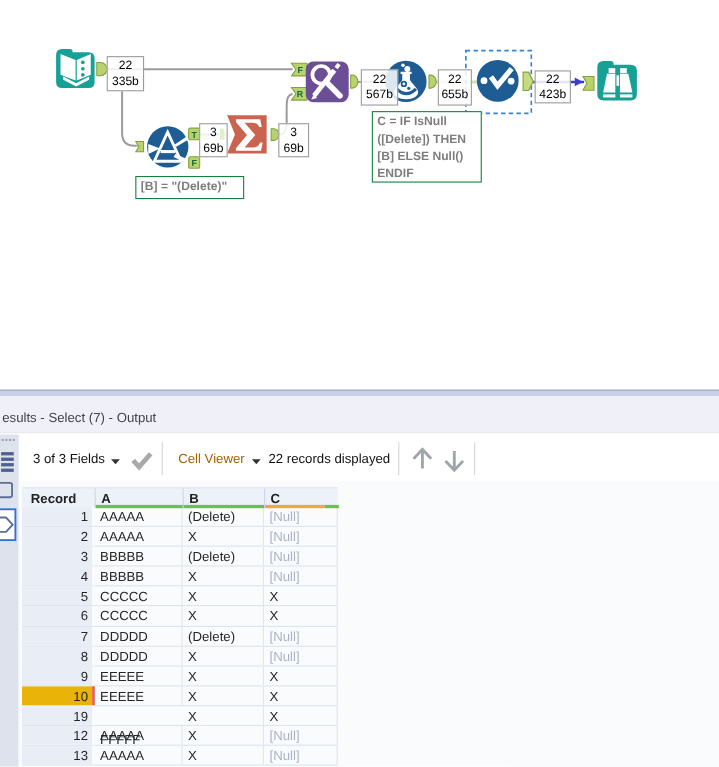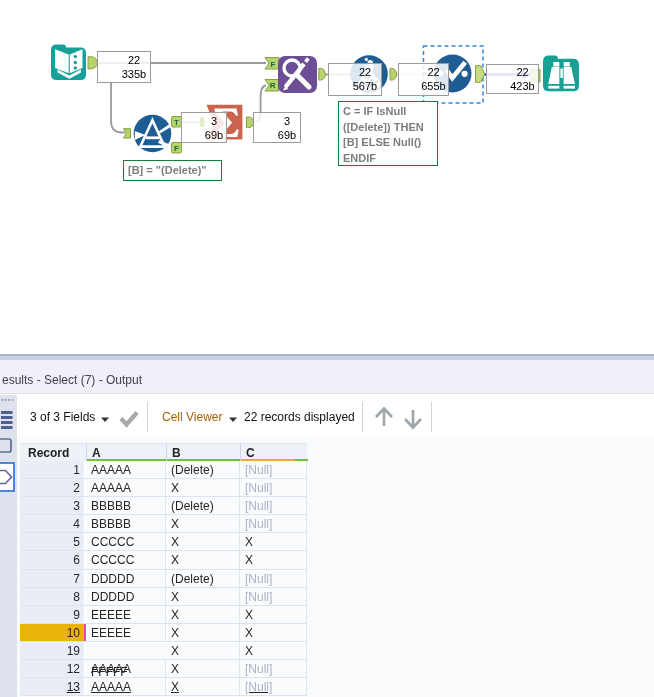--- a/index.html
+++ b/index.html
@@ -1,21 +1,21 @@
 <!DOCTYPE html>
 <html><head>
 <meta charset="utf-8">
 <style>
   html,body{margin:0;padding:0;}
   body{width:654px;height:697px;overflow:hidden;background:#fff;
        font-family:"Liberation Sans",sans-serif;position:relative;}
   .abs{position:absolute;}
   
   .lbl{position:absolute;background:rgba(255,255,255,0.85);border:1px solid #9b9b9b;
-       font-size:11px;line-height:14px;text-align:center;color:#000;z-index:5;padding-left:20px;}
+       font-size:11px;line-height:14px;text-align:center;color:#000;z-index:5;}
   .ann{position:absolute;background:#fff;border:1px solid #15803d;
        font-size:11px;font-weight:bold;color:#7d7d7d;z-index:5;}
 </style>
 </head>
 <body>
 
 <svg class="abs" style="left:0;top:0;z-index:1" width="654" height="360" viewBox="0 0 654 360">
 
   <g stroke="#9b9b9b" stroke-width="1.8" fill="none">
     <path d="M97,63 H266"></path>
@@ -161,21 +161,21 @@
   </g>
   <rect x="-4" y="44" width="15" height="13" rx="2" fill="none" stroke="#5c6d96" stroke-width="1.7"></rect>
   <rect x="-4" y="68" width="18" height="28" fill="#fff" stroke="#2f73d8" stroke-width="1.7"></rect>
   <path d="M-2,75.5 h7.5 l6,6.5 -6,6.5 h-7.5" fill="none" stroke="#5c6d96" stroke-width="1.7"></path>
 </svg>
 
 <div class="abs" style="left:17px;top:437px;width:637px;height:260px;background:#fafbfd;"></div>
 
 <div class="abs" style="left:20px;top:443px;width:287px;font-size:12px;color:#262626;">
 
-  <div style="display:flex;height:18px;background:#edf1f8;font-size:12px;font-weight:bold;color:#222;border-top:1px solid #dde4ef;box-sizing:border-box;">
+  <div style="display:flex;height:18px;background:#edf1f8;font-size:12px;font-weight:bold;color:#222;border-top:1px solid #dde4ef;box-sizing:border-box;align-items:center;">
     <div style="width:66px;line-height:18px;padding-left:8px;box-sizing:border-box;">Record</div>
     <div style="width:80px;line-height:18px;padding-left:5px;box-sizing:border-box;border-left:1px solid #cdd6e4;position:relative;">A
       <div style="position:absolute;left:0;bottom:0;width:80px;height:2.5px;background:#72bf44;"></div></div>
     <div style="width:74px;line-height:18px;padding-left:5px;box-sizing:border-box;border-left:1px solid #cdd6e4;position:relative;">B
       <div style="position:absolute;left:0;bottom:0;width:74px;height:2.5px;background:#72bf44;"></div></div>
     <div style="width:67px;line-height:18px;padding-left:5px;box-sizing:border-box;border-left:1px solid #cdd6e4;position:relative;">C
       <div style="position:absolute;left:0;bottom:0;width:54px;height:2.5px;background:#f3a73a;"></div>
       <div style="position:absolute;left:54px;bottom:0;width:13px;height:2.5px;background:#72bf44;"></div></div>
   </div>
   <div id="rows">
@@ -244,20 +244,20 @@
   <div style="width:80px;padding-left:5px;box-sizing:border-box;line-height:18px;border-right:1px solid #dde6f1;margin-top:21px;">FFFFF</div>
   <div style="width:74px;padding-left:5px;box-sizing:border-box;line-height:18px;border-right:1px solid #dde6f1;">X</div>
   <div style="width:67px;padding-left:5px;box-sizing:border-box;line-height:18px;border-right:1px solid #dde6f1;">X</div>
 </div>
       <div style="display:flex;height:18.1px;border-bottom:1px solid #dbe4f0;box-sizing:border-box;">
   <div style="width:66px;background:#e9edf6;text-align:right;padding-right:4px;box-sizing:border-box;line-height:18px;border-right:2px solid #fff;">12</div>
   <div style="width:80px;padding-left:5px;box-sizing:border-box;line-height:18px;border-right:1px solid #dde6f1;">AAAAA</div>
   <div style="width:74px;padding-left:5px;box-sizing:border-box;line-height:18px;border-right:1px solid #dde6f1;">X</div>
   <div style="width:67px;padding-left:5px;box-sizing:border-box;line-height:18px;border-right:1px solid #dde6f1;"><span style="color:#a9b3c6">[Null]</span></div>
 </div>
-      <div style="display:flex;height:18.1px;border-bottom:1px solid #dbe4f0;box-sizing:border-box;text-decoration:underline;">
+      <div style="display:flex;height:18.1px;border-bottom:1px solid #dbe4f0;box-sizing:border-box;">
   <div style="width:66px;background:#e9edf6;text-align:right;padding-right:4px;box-sizing:border-box;line-height:18px;border-right:2px solid #fff;">13</div>
   <div style="width:80px;padding-left:5px;box-sizing:border-box;line-height:18px;border-right:1px solid #dde6f1;">AAAAA</div>
   <div style="width:74px;padding-left:5px;box-sizing:border-box;line-height:18px;border-right:1px solid #dde6f1;">X</div>
   <div style="width:67px;padding-left:5px;box-sizing:border-box;line-height:18px;border-right:1px solid #dde6f1;"><span style="color:#a9b3c6">[Null]</span></div>
 </div>
     </div>
 </div>
 
 </body></html>

